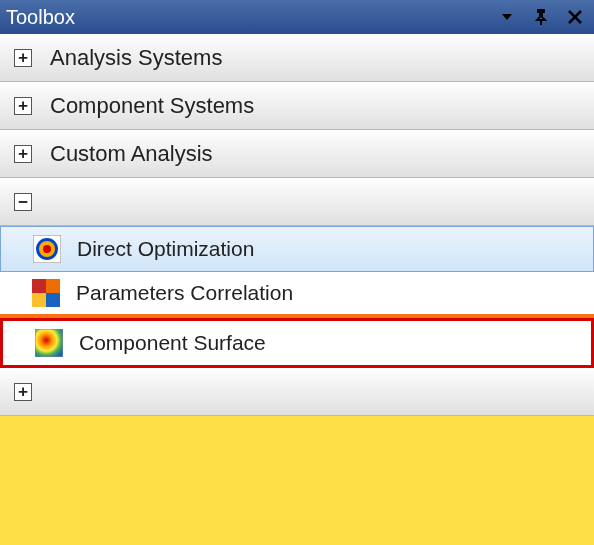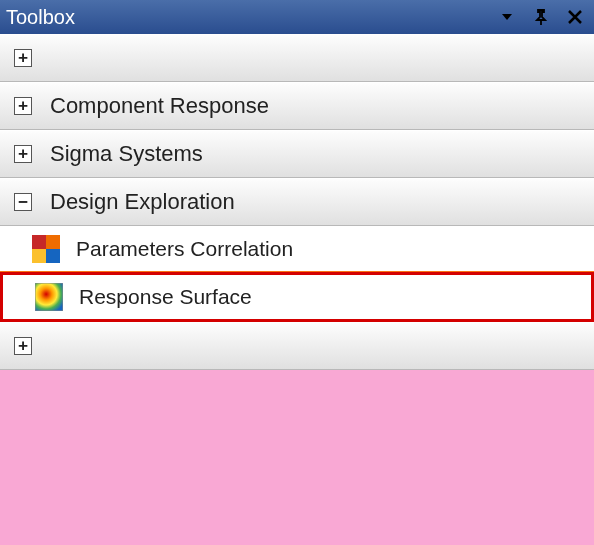--- a/index.html
+++ b/index.html
@@ -6,21 +6,21 @@
     body {
       font-family: "Segoe UI", Tahoma, sans-serif;
       background: #f0f0f0;
       width: 594px;
       height: 545px;
       overflow: hidden;
     }
     .panel {
       width: 100%;
       height: 100%;
-      background: #f9a8d4;
+      background: #fde047;
       display: flex;
       flex-direction: column;
     }
     .titlebar {
       height: 34px;
       background: linear-gradient(to bottom, #4a6ea9, #2a4d8f);
       color: #fff;
       display: flex;
       align-items: center;
       padding: 0 6px;
@@ -63,21 +63,21 @@
       font-weight: bold;
       background: #fff;
       line-height: 1;
       font-family: monospace;
     }
     .item {
       height: 46px;
       display: flex;
       align-items: center;
       padding-left: 32px;
-      border-bottom: 1px solid #f97316;
+      border-bottom: 4px solid #f97316;
       background: #fff;
       font-size: 21px;
       color: #222;
       cursor: pointer;
       position: relative;
     }
     .item.selected {
       background: linear-gradient(to bottom, #eaf3fc, #d0e5f8);
       border: 1px solid #7aa7d8;
     }
@@ -111,37 +111,48 @@
     </span>
     <span class="icon-btn">
       <svg width="16" height="16" viewBox="0 0 16 16">
           <path d="M2 2 L14 14 M14 2 L2 14" stroke="#000" stroke-width="2.5"></path>
         </svg>
     </span>
   </div>
 
   <div class="group-header">
     <span class="expander">+</span>
+    <span>Analysis Systems</span>
   </div>
 
   <div class="group-header">
     <span class="expander">+</span>
-    <span>Component Response</span>
+    <span>Component Systems</span>
   </div>
 
   <div class="group-header">
     <span class="expander">+</span>
-    <span>Sigma Systems</span>
+    <span>Custom Analysis</span>
   </div>
 
   <div class="group-header">
     <span class="expander">−</span>
-    <span>Design Exploration</span>
   </div>
 
+  <div class="item selected">
+    <span class="item-icon">
+      <svg width="28" height="28" viewBox="0 0 28 28">
+        <rect x="0" y="0" width="28" height="28" fill="#fff" stroke="#888"></rect>
+        <circle cx="14" cy="14" r="11" fill="#0044cc"></circle>
+        <circle cx="14" cy="14" r="8" fill="#ffaa00"></circle>
+        <circle cx="14" cy="14" r="4" fill="#d40000"></circle>
+      </svg>
+    </span>
+    <span>Direct Optimization</span>
+  </div>
 
   <div class="item">
     <span class="item-icon">
       <svg width="28" height="28" viewBox="0 0 28 28">
         <rect x="0" y="0" width="14" height="14" fill="#c62828"></rect>
         <rect x="14" y="0" width="14" height="14" fill="#ef6c00"></rect>
         <rect x="0" y="14" width="14" height="14" fill="#fbc02d"></rect>
         <rect x="14" y="14" width="14" height="14" fill="#1565c0"></rect>
       </svg>
     </span>
@@ -156,21 +167,21 @@
             <stop offset="0%" stop-color="#d40000"></stop>
             <stop offset="30%" stop-color="#ff9800"></stop>
             <stop offset="55%" stop-color="#ffeb3b"></stop>
             <stop offset="75%" stop-color="#4caf50"></stop>
             <stop offset="100%" stop-color="#1565c0"></stop>
           </radialGradient>
         </defs>
         <rect x="0" y="0" width="28" height="28" fill="url(#g1)" stroke="#888"></rect>
       </svg>
     </span>
-    <span>Response Surface</span>
+    <span>Component Surface</span>
   </div>
 
 
 
   <div class="group-header">
     <span class="expander">+</span>
   </div>
 </div>
 
 </body></html>

